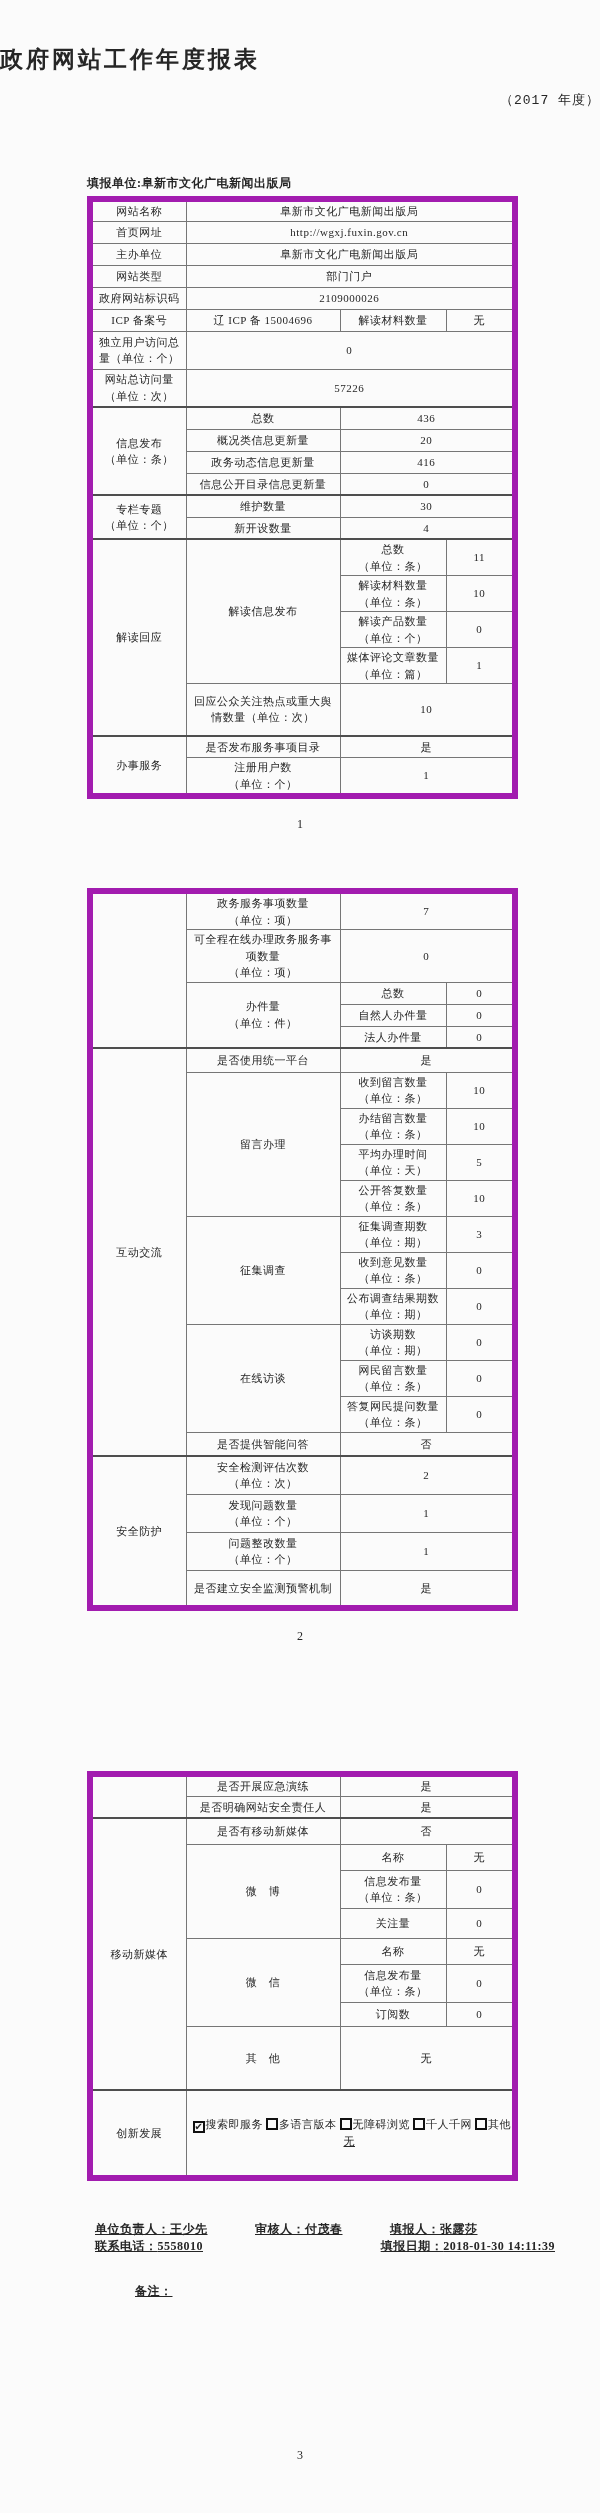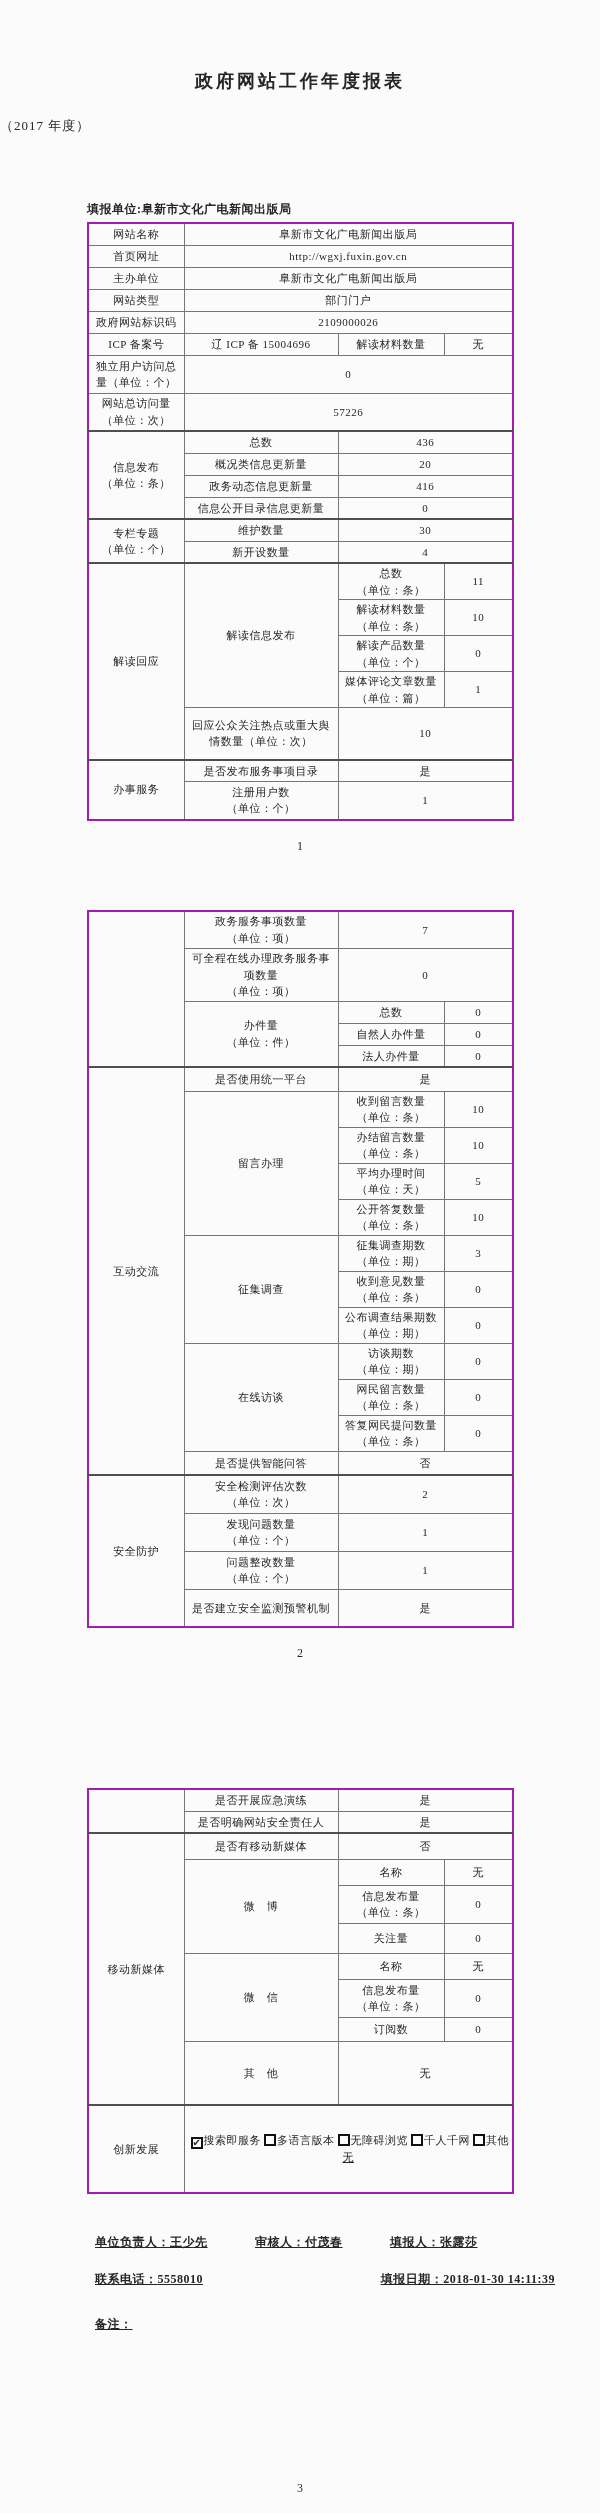--- a/index.html
+++ b/index.html
@@ -1,42 +1,42 @@
 <!DOCTYPE html>
 <html><head>
 <meta charset="utf-8">
 <style>
   * { margin:0; padding:0; box-sizing:border-box; }
   html,body { width:600px; }
   body { height:2513px; overflow:hidden; background:#fbfbfb; color:#262626;
          font-family:"Liberation Serif","DejaVu Serif",serif; }
-  .title { margin-top:69px; text-align:center; font-size:18px; font-weight:bold; letter-spacing:3px; }
-  .subtitle { margin-top:24px; text-align:left; font-size:13px; letter-spacing:1px; }
+  .title { margin-top:44px; text-align:left; font-size:23px; font-weight:bold; letter-spacing:3px; }
+  .subtitle { margin-top:16px; text-align:right; font-size:13px; letter-spacing:1px;font-family:Liberation Mono, monospace; }
   .org-line { margin:66px 0 4px 87px; font-size:12px; font-weight:bold; letter-spacing:.5px; }
   table.report { border-collapse:collapse; table-layout:fixed; width:425px; margin-left:87px;
-                 border:2px solid #a21caf; }
+                 border:6px solid #a21caf; }
   .report td { border:1px solid #767676; font-size:11px; line-height:1.5; letter-spacing:.5px;
                text-align:center; vertical-align:middle; padding:1px 3px; overflow:hidden; }
   tr.sec td { border-top:2px solid #4e4e4e; }
   tr.h22{height:22px} tr.h24{height:24px} tr.h26{height:26px} tr.h30{height:30px}
   tr.h34{height:34px} tr.h38{height:38px} tr.h52{height:52px} tr.h64{height:64px} tr.h100{height:88px}
   .pagenum { text-align:center; font-size:12px; }
   .pn1 { margin-top:18px; } .pn2 { margin-top:18px; } .pn3 { margin-top:148px; }
   .t2 { margin-top:56px; } .t3 { margin-top:127px;padding-left:44px; }
   .innov-cell { text-align:left; padding:6px 4px 6px 20px; }
   .cb-line { white-space:nowrap; }
   .cbx { display:inline-block; width:12px; height:12px; border:2px solid #111; margin:0 1px 0 3px;
          font-size:10px; line-height:8px; font-weight:bold; text-align:center; vertical-align:-2px;
          font-family:"DejaVu Sans",sans-serif; }
   .uline { text-decoration:underline; }
   .footer { margin:40px 45px 0 95px; font-size:12px; font-weight:bold; letter-spacing:.5px;text-decoration:underline; }
   .f-row1 { display:flex; }
   .f-leader { width:160px; } .f-reviewer { width:135px; }
-  .f-row2 { display:flex; justify-content:space-between; margin-top:20px; }
-  .f-remark { margin-top:28px; }
+  .f-row2 { display:flex; justify-content:space-between; }
+  .f-remark { margin-top:28px;margin-left:40px; }
 </style>
 </head>
 <body>
 
 <div>
   <div class="title">政府网站工作年度报表</div>
   <div class="subtitle">（2017 年度）</div>
   <div class="org-line">填报单位:阜新市文化广电新闻出版局</div>
 
   <table class="report">

